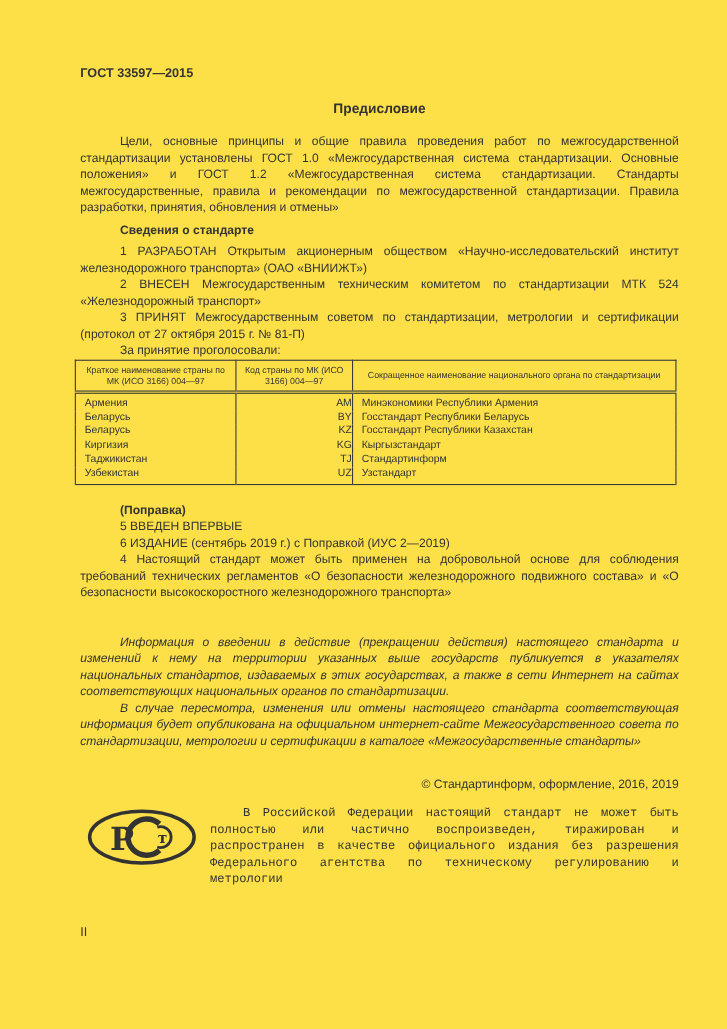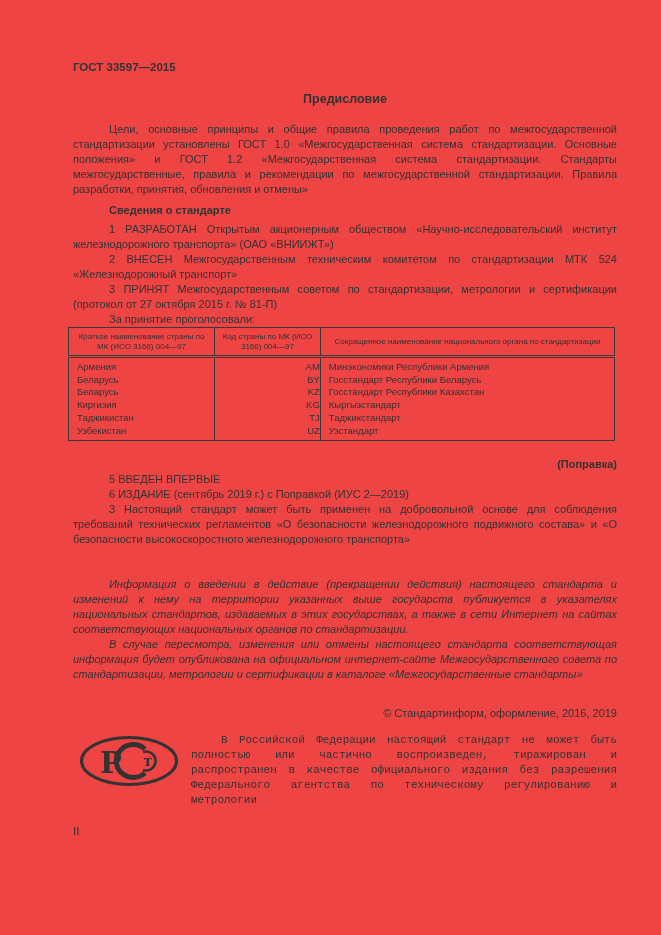--- a/index.html
+++ b/index.html
@@ -1,34 +1,34 @@
 <!DOCTYPE html>
 <html><head>
 <meta charset="utf-8">
 <style>
   html,body{margin:0;padding:0;}
   body{background:#f6f6f4;}
   .page{
     position:relative;
     width:661px;height:935px;
     box-sizing:border-box;
-    background:#ef4444;
+    background:#fde047;
     color:#333;
     font-family:"Liberation Sans",sans-serif;
     font-size:11px;line-height:15px;
     padding:60px 44px 0 73px;
     overflow:hidden;
   }
   p{margin:0;text-align:justify;}
   .ind{text-indent:36px;}
   .doc-number{font-weight:bold;font-size:11.5px;margin:0 0 17px 0;text-align:left;}
   .title{font-size:12.5px;font-weight:bold;text-align:center;margin:0 0 15px 0;line-height:15px;}
   .intro{margin-bottom:6px;}
   .subhead{font-weight:bold;text-indent:36px;margin-bottom:4px;text-align:left;}
-  .amend-head{font-weight:bold;text-indent:36px;margin:0;text-align:right;}
+  .amend-head{font-weight:bold;text-indent:36px;margin:0;text-align:left;}
   .vote-table{
     border-collapse:collapse;
     width:547px;
     margin:0 0 16px -5px;
     table-layout:fixed;
     border-radius:19px;
   }
   .vote-table,.vote-table th,.vote-table td{border:1.5px solid #3a3a3a;}
   .vote-table th{
     font-weight:normal;font-size:8px;line-height:9.5px;
@@ -46,21 +46,21 @@
   .col-country{width:145px;}
   .col-code{width:105px;}
   .col-org{width:292px;}
   .item{margin:0;}
   .item7{margin-bottom:30px;}
   .italic-note{font-style:italic;}
   .copyright{text-align:right;margin-top:24px;}
   .bottom-row{display:flex;align-items:flex-start;margin-top:12px;}
   .logo-wrap{flex:0 0 auto;margin:2px 12px 0 6px;}
   .repro{flex:1 1 auto;text-indent:30px;font-family:Liberation Mono, monospace;}
-  .page-num{position:absolute;left:73px;top:824px;font-size:11.5px;}
+  .page-num{position:absolute;left:73px;top:841px;font-size:11.5px;}
 </style>
 </head>
 <body>
 
 <div class="page">
 
   <p class="doc-number">ГОСТ 33597—2015</p>
 
   <p class="title">Предисловие</p>
 
@@ -102,34 +102,34 @@
         <td>Госстандарт Республики Казахстан</td>
       </tr>
       <tr>
         <td>Киргизия</td>
         <td class="code">KG</td>
         <td>Кыргызстандарт</td>
       </tr>
       <tr>
         <td>Таджикистан</td>
         <td class="code">TJ</td>
-        <td>Таджикстандарт</td>
+        <td>Стандартинформ</td>
       </tr>
       <tr class="last">
         <td>Узбекистан</td>
         <td class="code">UZ</td>
         <td>Узстандарт</td>
       </tr>
     </tbody>
   </table>
 
   <p class="amend-head">(Поправка)</p>
   <p class="item ind">5 ВВЕДЕН ВПЕРВЫЕ</p>
   <p class="item ind">6 ИЗДАНИЕ (сентябрь 2019 г.) с Поправкой (ИУС 2—2019)</p>
-  <p class="item ind item7">3 Настоящий стандарт может быть применен на добровольной основе для соблюдения требований технических регламентов «О безопасности железнодорожного подвижного состава» и «О безопасности высокоскоростного железнодорожного транспорта»</p>
+  <p class="item ind item7">4 Настоящий стандарт может быть применен на добровольной основе для соблюдения требований технических регламентов «О безопасности железнодорожного подвижного состава» и «О безопасности высокоскоростного железнодорожного транспорта»</p>
 
   <p class="italic-note ind">Информация о введении в действие (прекращении действия) настоящего стандарта и изменений к нему на территории указанных выше государств публикуется в указателях национальных стандартов, издаваемых в этих государствах, а также в сети Интернет на сайтах соответствующих национальных органов по стандартизации.</p>
   <p class="italic-note ind">В случае пересмотра, изменения или отмены настоящего стандарта соответствующая информация будет опубликована на официальном интернет-сайте Межгосударственного совета по стандартизации, метрологии и сертификации в каталоге «Межгосударственные стандарты»</p>
 
   <p class="copyright">© Стандартинформ, оформление, 2016, 2019</p>
 
   <div class="bottom-row">
     <div class="logo-wrap">
       <svg width="100" height="52" viewBox="0 0 100 52" aria-hidden="true">
         <ellipse cx="50" cy="26" rx="47.5" ry="23.5" fill="none" stroke="#333" stroke-width="3.2"></ellipse>

